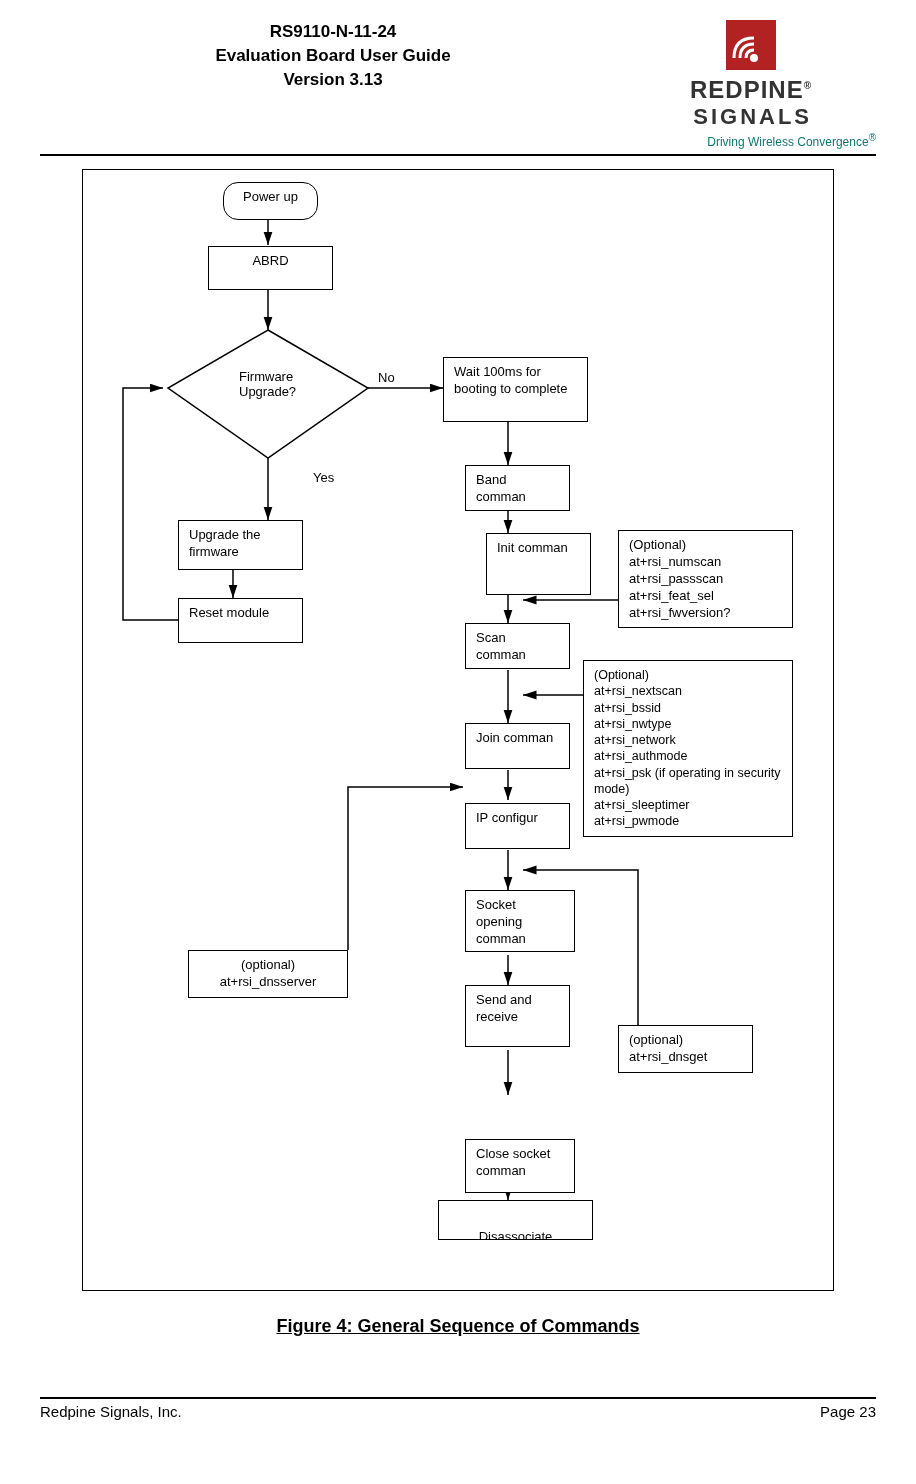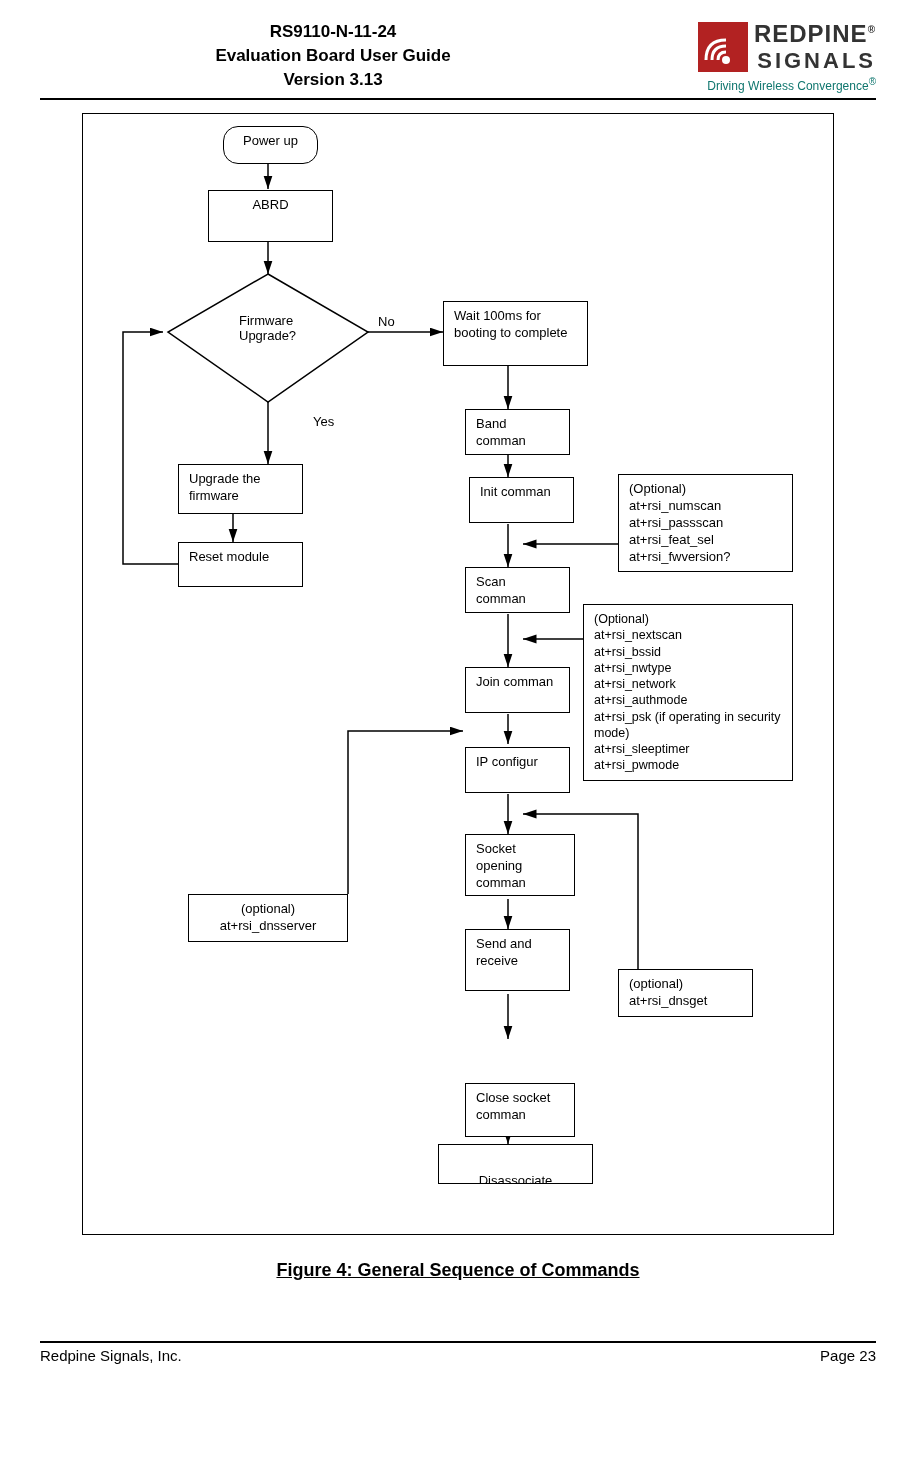--- a/index.html
+++ b/index.html
@@ -31,20 +31,21 @@
     }
     .header-right {
       width: 250px;
       text-align: right;
     }
     .logo-wrap {
       display: flex;
       align-items: center;
       justify-content: flex-end;
       gap: 6px;
+      flex-direction: column;
     }
     .logo-icon {
       width: 50px;
       height: 50px;
     }
     .logo-text {
       font-family: Arial, sans-serif;
     }
     .logo-main {
       font-size: 24px;
@@ -179,32 +180,32 @@
       <line x1="425" y1="785" x2="425" y2="815" stroke="#000" stroke-width="1.5" marker-end="url(#arrow)"></line>
 
       <line x1="425" y1="880" x2="425" y2="925" stroke="#000" stroke-width="1.5" marker-end="url(#arrow)"></line>
 
       <line x1="425" y1="990" x2="425" y2="1030" stroke="#000" stroke-width="1.5" marker-end="url(#arrow)"></line>
 
       <polygon points="185,160 285,218 185,288 85,218" stroke="#000" stroke-width="1.5" fill="white"></polygon>
     </svg>
 
     <div class="node terminator" style="left:140px; top:12px; width:95px; height:38px">Power up</div>
-    <div class="node" style="left:125px; top:76px; width:125px; height:52px; text-align:center; ">ABRD</div>
+    <div class="node" style="left:125px; top:76px; width:125px; height:44px; text-align:center; ">ABRD</div>
 
     <div class="label" style="left:156px; top:199px; width:80px">Firmware Upgrade?</div>
     <div class="label" style="left:295px; top:200px">No</div>
     <div class="label" style="left:230px; top:300px">Yes</div>
 
     <div class="node" style="left:95px; top:350px; width:125px; height:50px">Upgrade the firmware</div>
     <div class="node" style="left:95px; top:428px; width:125px; height:45px">Reset module</div>
 
     <div class="node" style="left:360px; top:187px; width:145px; height:65px">Wait 100ms for booting to complete</div>
     <div class="node" style="left:382px; top:295px; width:105px; height:46px">Band comman</div>
-    <div class="node" style="left:386px; top:363px; width:105px; height:46px">Init comman</div>
+    <div class="node" style="left:403px; top:363px; width:105px; height:62px">Init comman</div>
     <div class="node" style="left:382px; top:453px; width:105px; height:46px">Scan comman</div>
     <div class="node" style="left:382px; top:553px; width:105px; height:46px">Join comman</div>
     <div class="node" style="left:382px; top:633px; width:105px; height:46px">IP configur</div>
     <div class="node" style="left:382px; top:720px; width:110px; height:62px">Socket opening comman</div>
     <div class="node" style="left:382px; top:815px; width:105px; height:62px">Send and receive</div>
     <div class="node" style="left:382px; top:969px; width:110px; height:54px">Close socket comman</div>
     <div class="node" style="left:355px; top:1030px; width:155px; height:40px; text-align:center; overflow:hidden; padding-top:28px">Disassociate</div>
 
     <div class="node" style="left:535px; top:360px; width:175px; white-space:pre-line">(Optional)
 at+rsi_numscan

